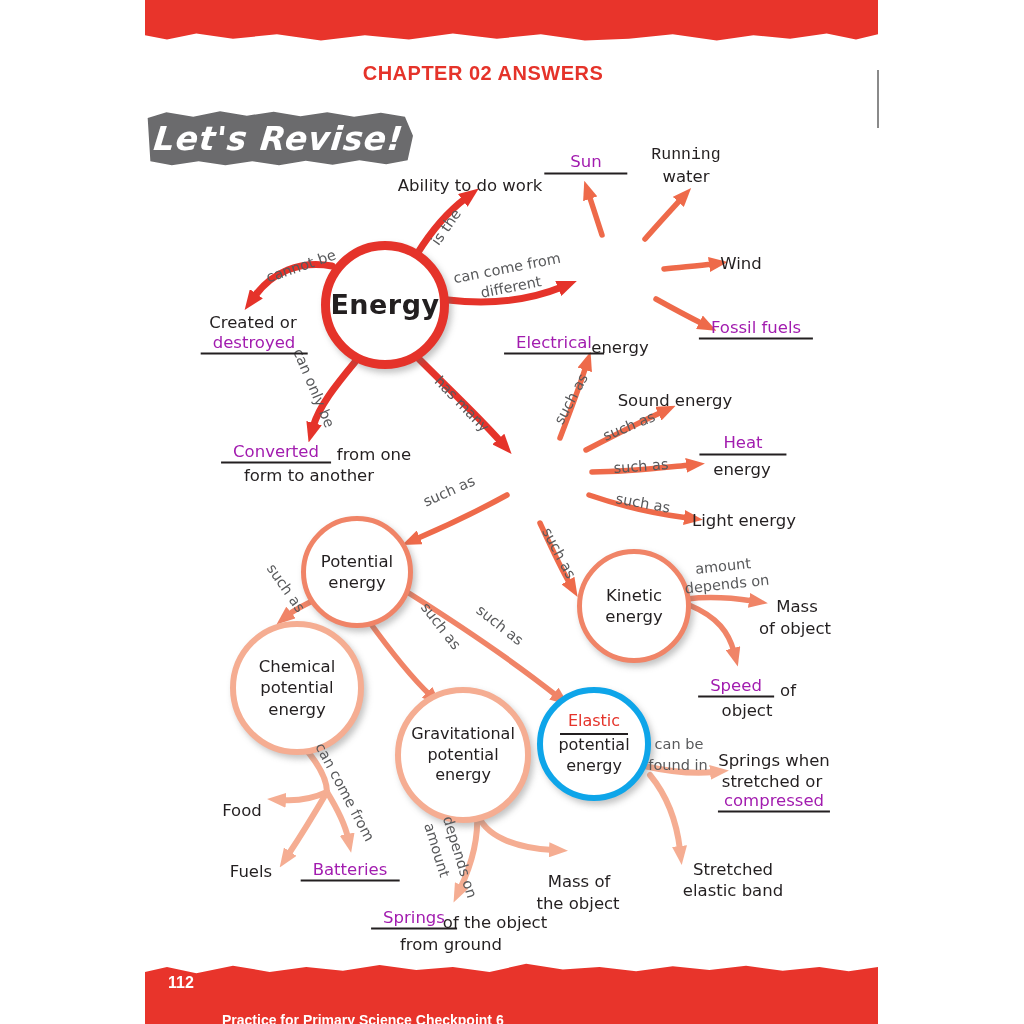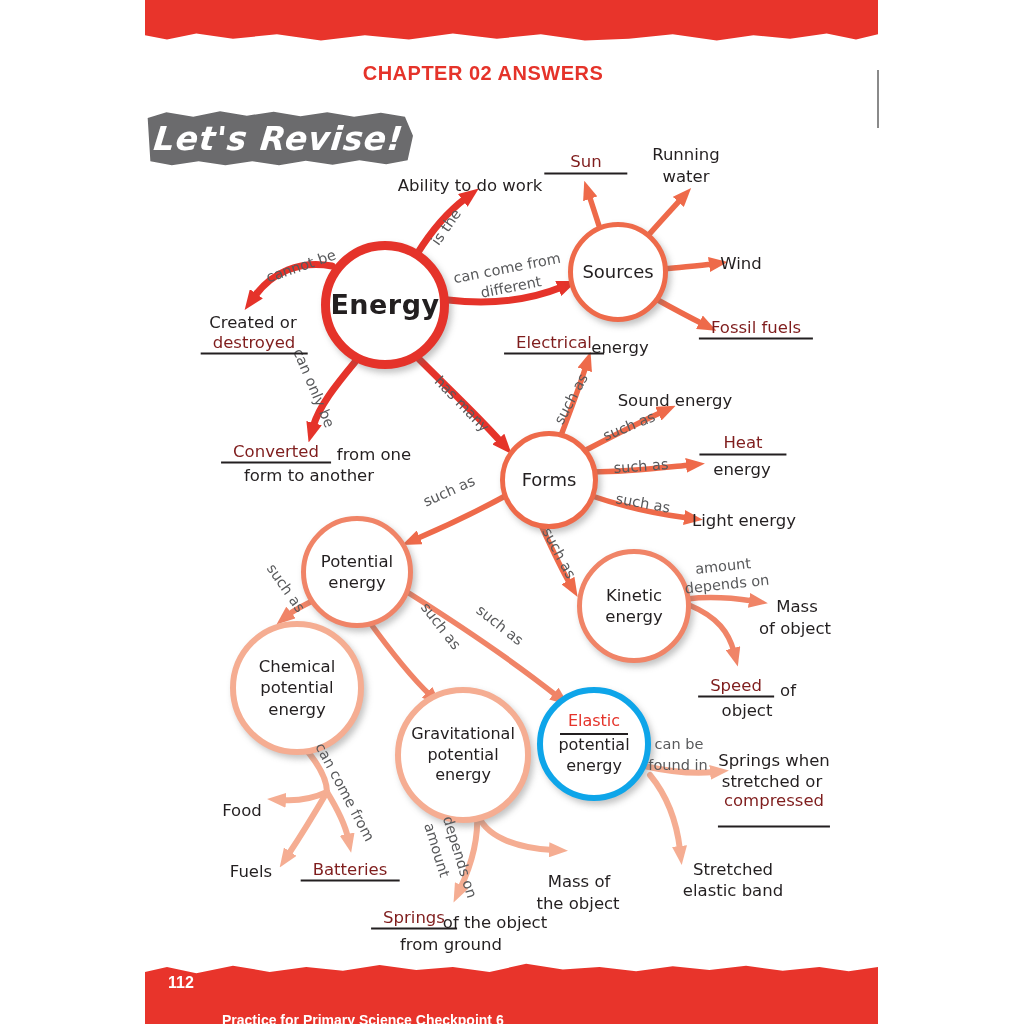--- a/index.html
+++ b/index.html
@@ -20,21 +20,21 @@
     transform:skewX(-6deg);}
   #edge-mark{position:absolute;left:877px;top:70px;width:2px;height:58px;background:#8a8a8a;}
   
   .circle{position:absolute;border-radius:50%;background:#ffffff;box-sizing:border-box;
     display:flex;flex-direction:column;align-items:center;justify-content:center;
     box-shadow:3px 4px 6px rgba(100,100,100,.38);text-align:center;line-height:1.3;font-size:16.5px;}
   
   .lbl{position:absolute;white-space:nowrap;font-size:16.5px;transform:translate(-50%,-50%);text-align:center;}
   .glbl{position:absolute;white-space:nowrap;font-size:14.5px;color:#58595b;transform:translate(-50%,-50%);}
   .red{color:#e5332a;}
-  .ru{color:#7f1d1d;border-bottom:2.5px solid #231f20;padding:0 12px 1px;}
+  .ru{color:#a21caf;border-bottom:2.5px solid #231f20;padding:0 12px 1px;}
   #connectors{position:absolute;left:0;top:0;}
   #footer-num{position:absolute;left:168px;top:974px;color:#fff;font-family:"Liberation Sans",sans-serif;
     font-weight:bold;font-size:16px;}
   #footer-title{position:absolute;left:222px;top:976px;color:#fff;font-family:"Liberation Sans",sans-serif;
     font-weight:bold;font-size:14px;margin-top:36px;}
 </style>
 </head>
 <body>
 
 <div id="stage">
@@ -95,26 +95,20 @@
       <path d="M477,812 C484,836 515,848 553,850" marker-end="url(#ml)"></path>
       <path d="M477,812 C479,843 470,868 460,889" marker-end="url(#ml)"></path>
       <path d="M644,766 C671,772 694,774 714,772" marker-end="url(#ml)"></path>
       <path d="M650,775 C669,798 677,824 680,850" marker-end="url(#ml)"></path>
     </g>
   </svg>
 
   <div class="circle" style="left:321px;top:241px;width:128px;height:128px;border:9px solid #e5332a;">
     <span style="font-weight:bold;font-size:27px;letter-spacing:.5px;">Energy</span>
   </div>
-  <div class="circle" style="left:568px;top:222px;width:100px;height:100px;border:5px solid #ee6a4a;font-size:18px;">
-    <span>Sources</span>
-  </div>
-  <div class="circle" style="left:500px;top:431px;width:98px;height:98px;border:5px solid #ee6a4a;font-size:18px;">
-    <span>Forms</span>
-  </div>
   <div class="circle" style="left:301px;top:516px;width:112px;height:112px;border:5px solid #f08467;">
     <span>Potential</span>
     <span>energy</span>
   </div>
   <div class="circle" style="left:577px;top:549px;width:114px;height:114px;border:5px solid #f08467;">
     <span>Kinetic</span>
     <span>energy</span>
   </div>
   <div class="circle" style="left:230px;top:621px;width:134px;height:134px;border:6px solid #f5ad92;">
     <span>Chemical</span>
@@ -150,21 +144,21 @@
   <div class="glbl" style="left:723px;top:566px;transform:translate(-50%,-50%) rotate(-6deg);">amount</div>
   <div class="glbl" style="left:727px;top:584px;transform:translate(-50%,-50%) rotate(-6deg);">depends on</div>
   <div class="glbl" style="left:679px;top:744px;">can be</div>
   <div class="glbl" style="left:678px;top:765px;">found in</div>
   <div class="glbl" style="left:345px;top:792px;transform:translate(-50%,-50%) rotate(62deg);">can come from</div>
   <div class="glbl" style="left:437px;top:850px;transform:translate(-50%,-50%) rotate(73deg);">amount</div>
   <div class="glbl" style="left:460px;top:857px;transform:translate(-50%,-50%) rotate(73deg);">depends on</div>
 
   <div class="lbl" style="left:470px;top:185px;">Ability to do work</div>
   <div class="lbl" style="left:586px;top:161px;"><span class="ru" style="padding:0 26px 2px;">Sun</span></div>
-  <div class="lbl" style="left:686px;top:154px;">Running</div>
+  <div class="lbl" style="left:686px;top:154px;font-family:Liberation Mono, monospace;">Running</div>
   <div class="lbl" style="left:686px;top:176px;">water</div>
   <div class="lbl" style="left:741px;top:263px;">Wind</div>
   <div class="lbl" style="left:756px;top:327px;"><span class="ru">Fossil fuels</span></div>
   <div class="lbl" style="left:253px;top:322px;">Created or</div>
   <div class="lbl" style="left:254px;top:342px;"><span class="ru">destroyed</span></div>
   <div class="lbl" style="left:276px;top:451px;"><span class="ru">Converted</span></div>
   <div class="lbl" style="left:350px;top:454px;margin-left:24px;">from one</div>
   <div class="lbl" style="left:309px;top:475px;">form to another</div>
   <div class="lbl" style="left:554px;top:342px;"><span class="ru">Electrical</span></div>
   <div class="lbl" style="left:620px;top:347px;">energy</div>
@@ -180,21 +174,21 @@
   <div class="lbl" style="left:242px;top:810px;">Food</div>
   <div class="lbl" style="left:251px;top:871px;">Fuels</div>
   <div class="lbl" style="left:350px;top:869px;"><span class="ru">Batteries</span></div>
   <div class="lbl" style="left:579px;top:881px;">Mass of</div>
   <div class="lbl" style="left:578px;top:903px;">the object</div>
   <div class="lbl" style="left:414px;top:917px;"><span class="ru">Springs</span></div>
   <div class="lbl" style="left:495px;top:922px;">of the object</div>
   <div class="lbl" style="left:451px;top:944px;">from ground</div>
   <div class="lbl" style="left:774px;top:760px;">Springs when</div>
   <div class="lbl" style="left:772px;top:781px;">stretched or</div>
-  <div class="lbl" style="left:774px;top:800px;"><span class="ru" style="padding:0 6px 16px;">compressed</span></div>
+  <div class="lbl" style="left:774px;top:800px;"><span class="ru" style="padding:0 6px 1px;">compressed</span></div>
   <div class="lbl" style="left:733px;top:869px;">Stretched</div>
   <div class="lbl" style="left:733px;top:890px;">elastic band</div>
 
   <div id="band-bottom" class="band"></div>
   <div id="footer-num">112</div>
   <div id="footer-title">Practice for Primary Science Checkpoint 6</div>
 
 </div>
 
 </body></html>

